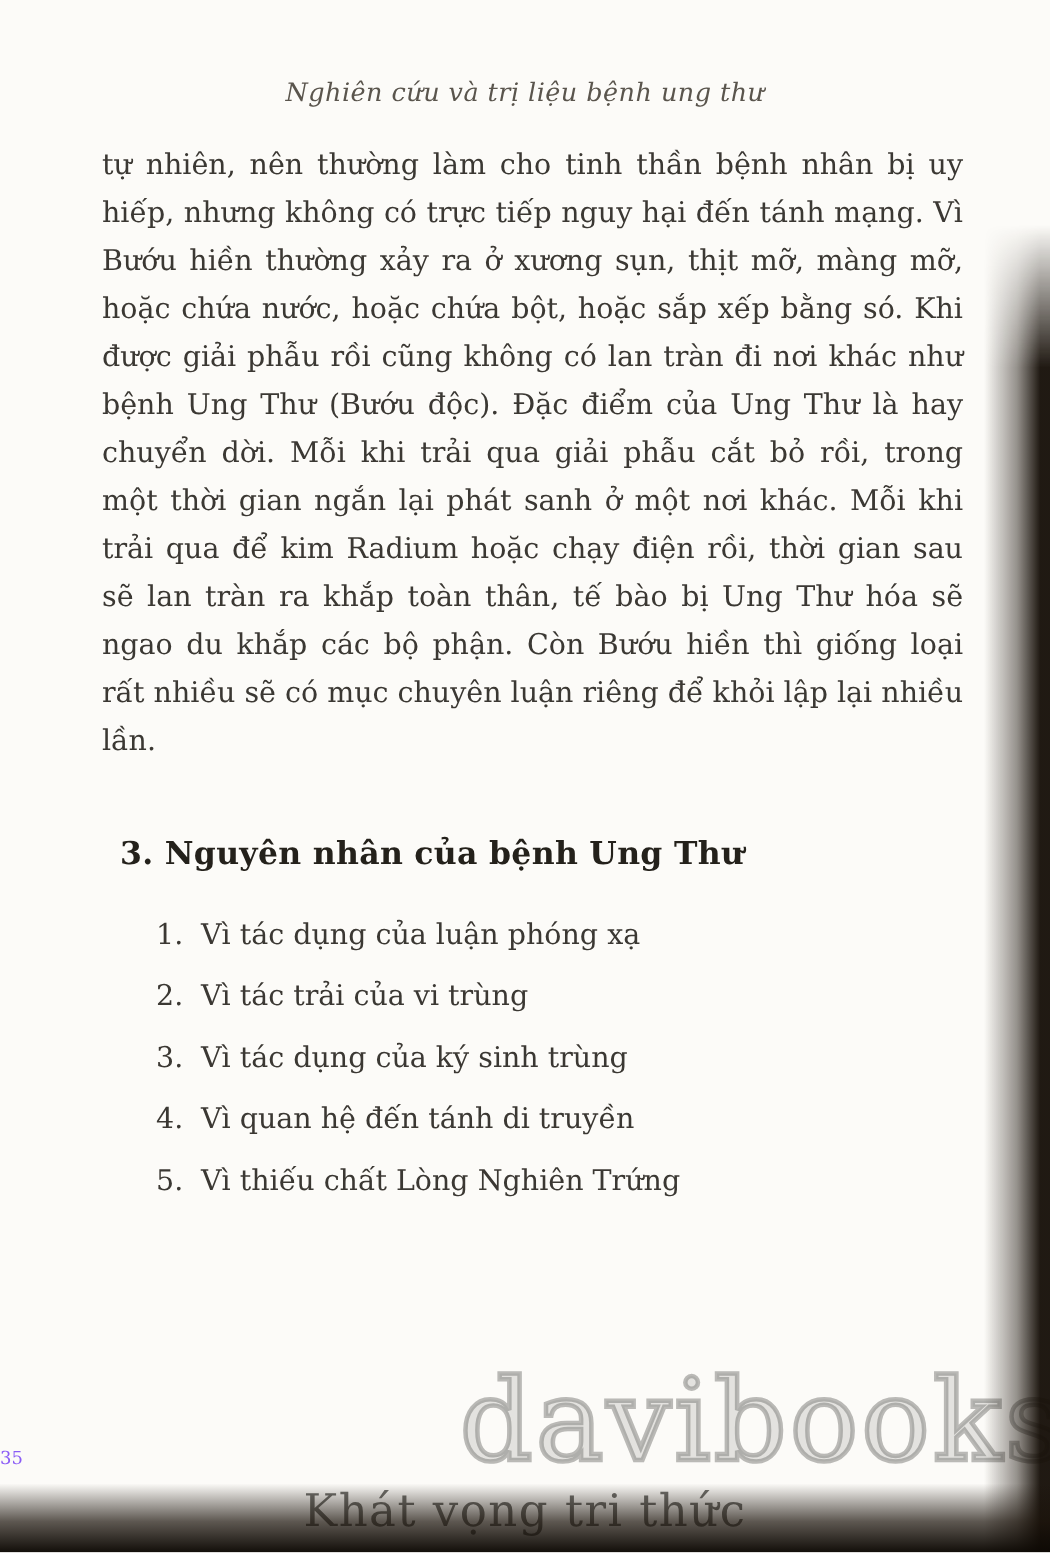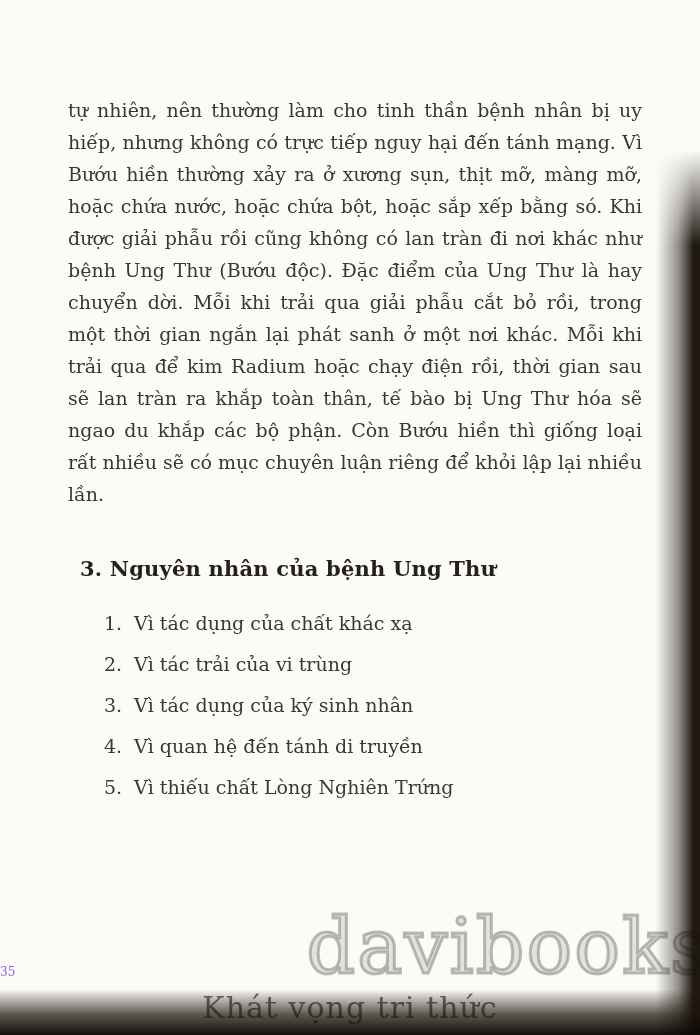--- a/index.html
+++ b/index.html
@@ -134,40 +134,41 @@
       rgba(26,18,10,0.7) 55%,
       rgba(13,9,4,0.98) 100%);
     pointer-events: none;
   }
 </style>
 </head>
 <body>
 
 <div class="page">
 
+  <div class="running-header">Nghiên cứu và trị liệu bệnh ung thư</div>
 
   <div class="content">
 
     <p class="body-text">tự nhiên, nên thường làm cho tinh thần bệnh nhân bị uy hiếp, nhưng không có trực tiếp nguy hại đến tánh mạng. Vì Bướu hiền thường xảy ra ở xương sụn, thịt mỡ, màng mỡ, hoặc chứa nước, hoặc chứa bột, hoặc sắp xếp bằng só. Khi được giải phẫu rồi cũng không có lan tràn đi nơi khác như bệnh Ung Thư (Bướu độc). Đặc điểm của Ung Thư là hay chuyển dời. Mỗi khi trải qua giải phẫu cắt bỏ rồi, trong một thời gian ngắn lại phát sanh ở một nơi khác. Mỗi khi trải qua để kim Radium hoặc chạy điện rồi, thời gian sau sẽ lan tràn ra khắp toàn thân, tế bào bị Ung Thư hóa sẽ ngao du khắp các bộ phận. Còn Bướu hiền thì giống loại rất nhiều sẽ có mục chuyên luận riêng để khỏi lập lại nhiều lần.</p>
 
     <h2 class="section-heading">3. Nguyên nhân của bệnh Ung Thư</h2>
 
 
     <ol class="cause-list">
       <li class="cause-item">
         <span class="num">1.</span>
-        <span class="txt">Vì tác dụng của chất khác xạ</span>
+        <span class="txt">Vì tác dụng của luận phóng xạ</span>
       </li>
       <li class="cause-item">
         <span class="num">2.</span>
         <span class="txt">Vì tác trải của vi trùng</span>
       </li>
       <li class="cause-item">
         <span class="num">3.</span>
-        <span class="txt">Vì tác dụng của ký sinh nhân</span>
+        <span class="txt">Vì tác dụng của ký sinh trùng</span>
       </li>
       <li class="cause-item">
         <span class="num">4.</span>
         <span class="txt">Vì quan hệ đến tánh di truyền</span>
       </li>
       <li class="cause-item">
         <span class="num">5.</span>
         <span class="txt">Vì thiếu chất Lòng Nghiên Trứng</span>
       </li>
     </ol>

